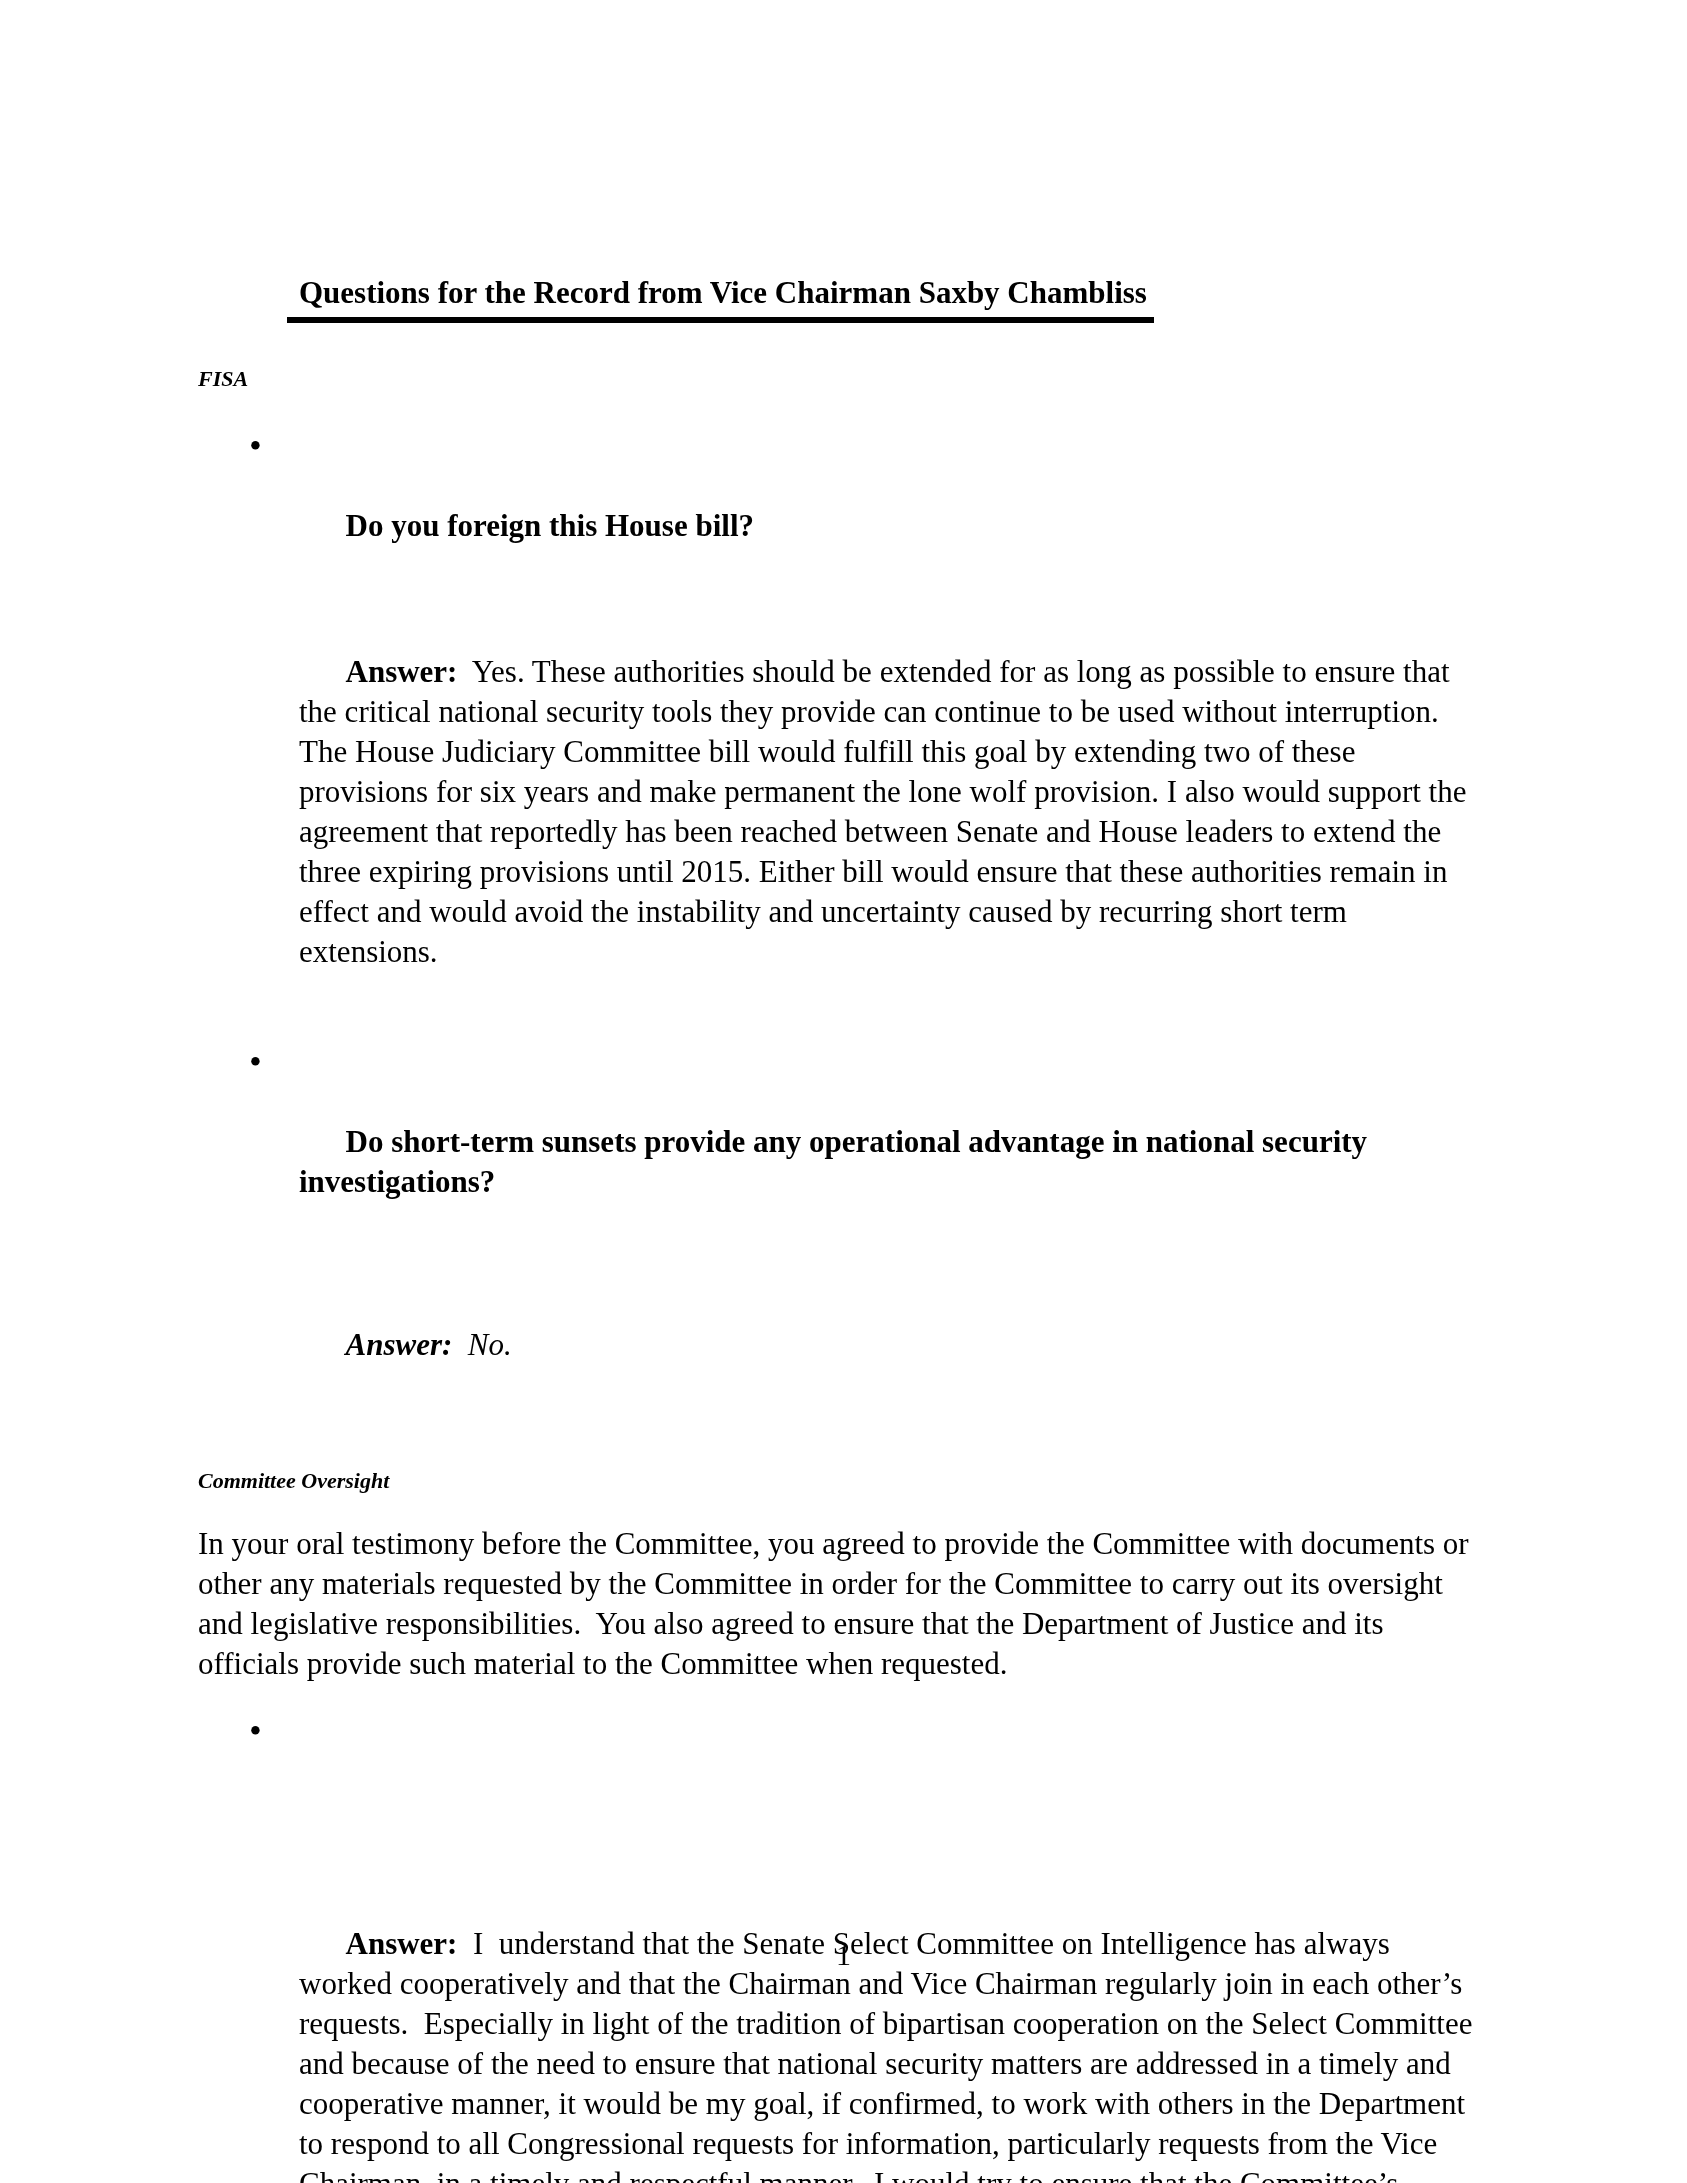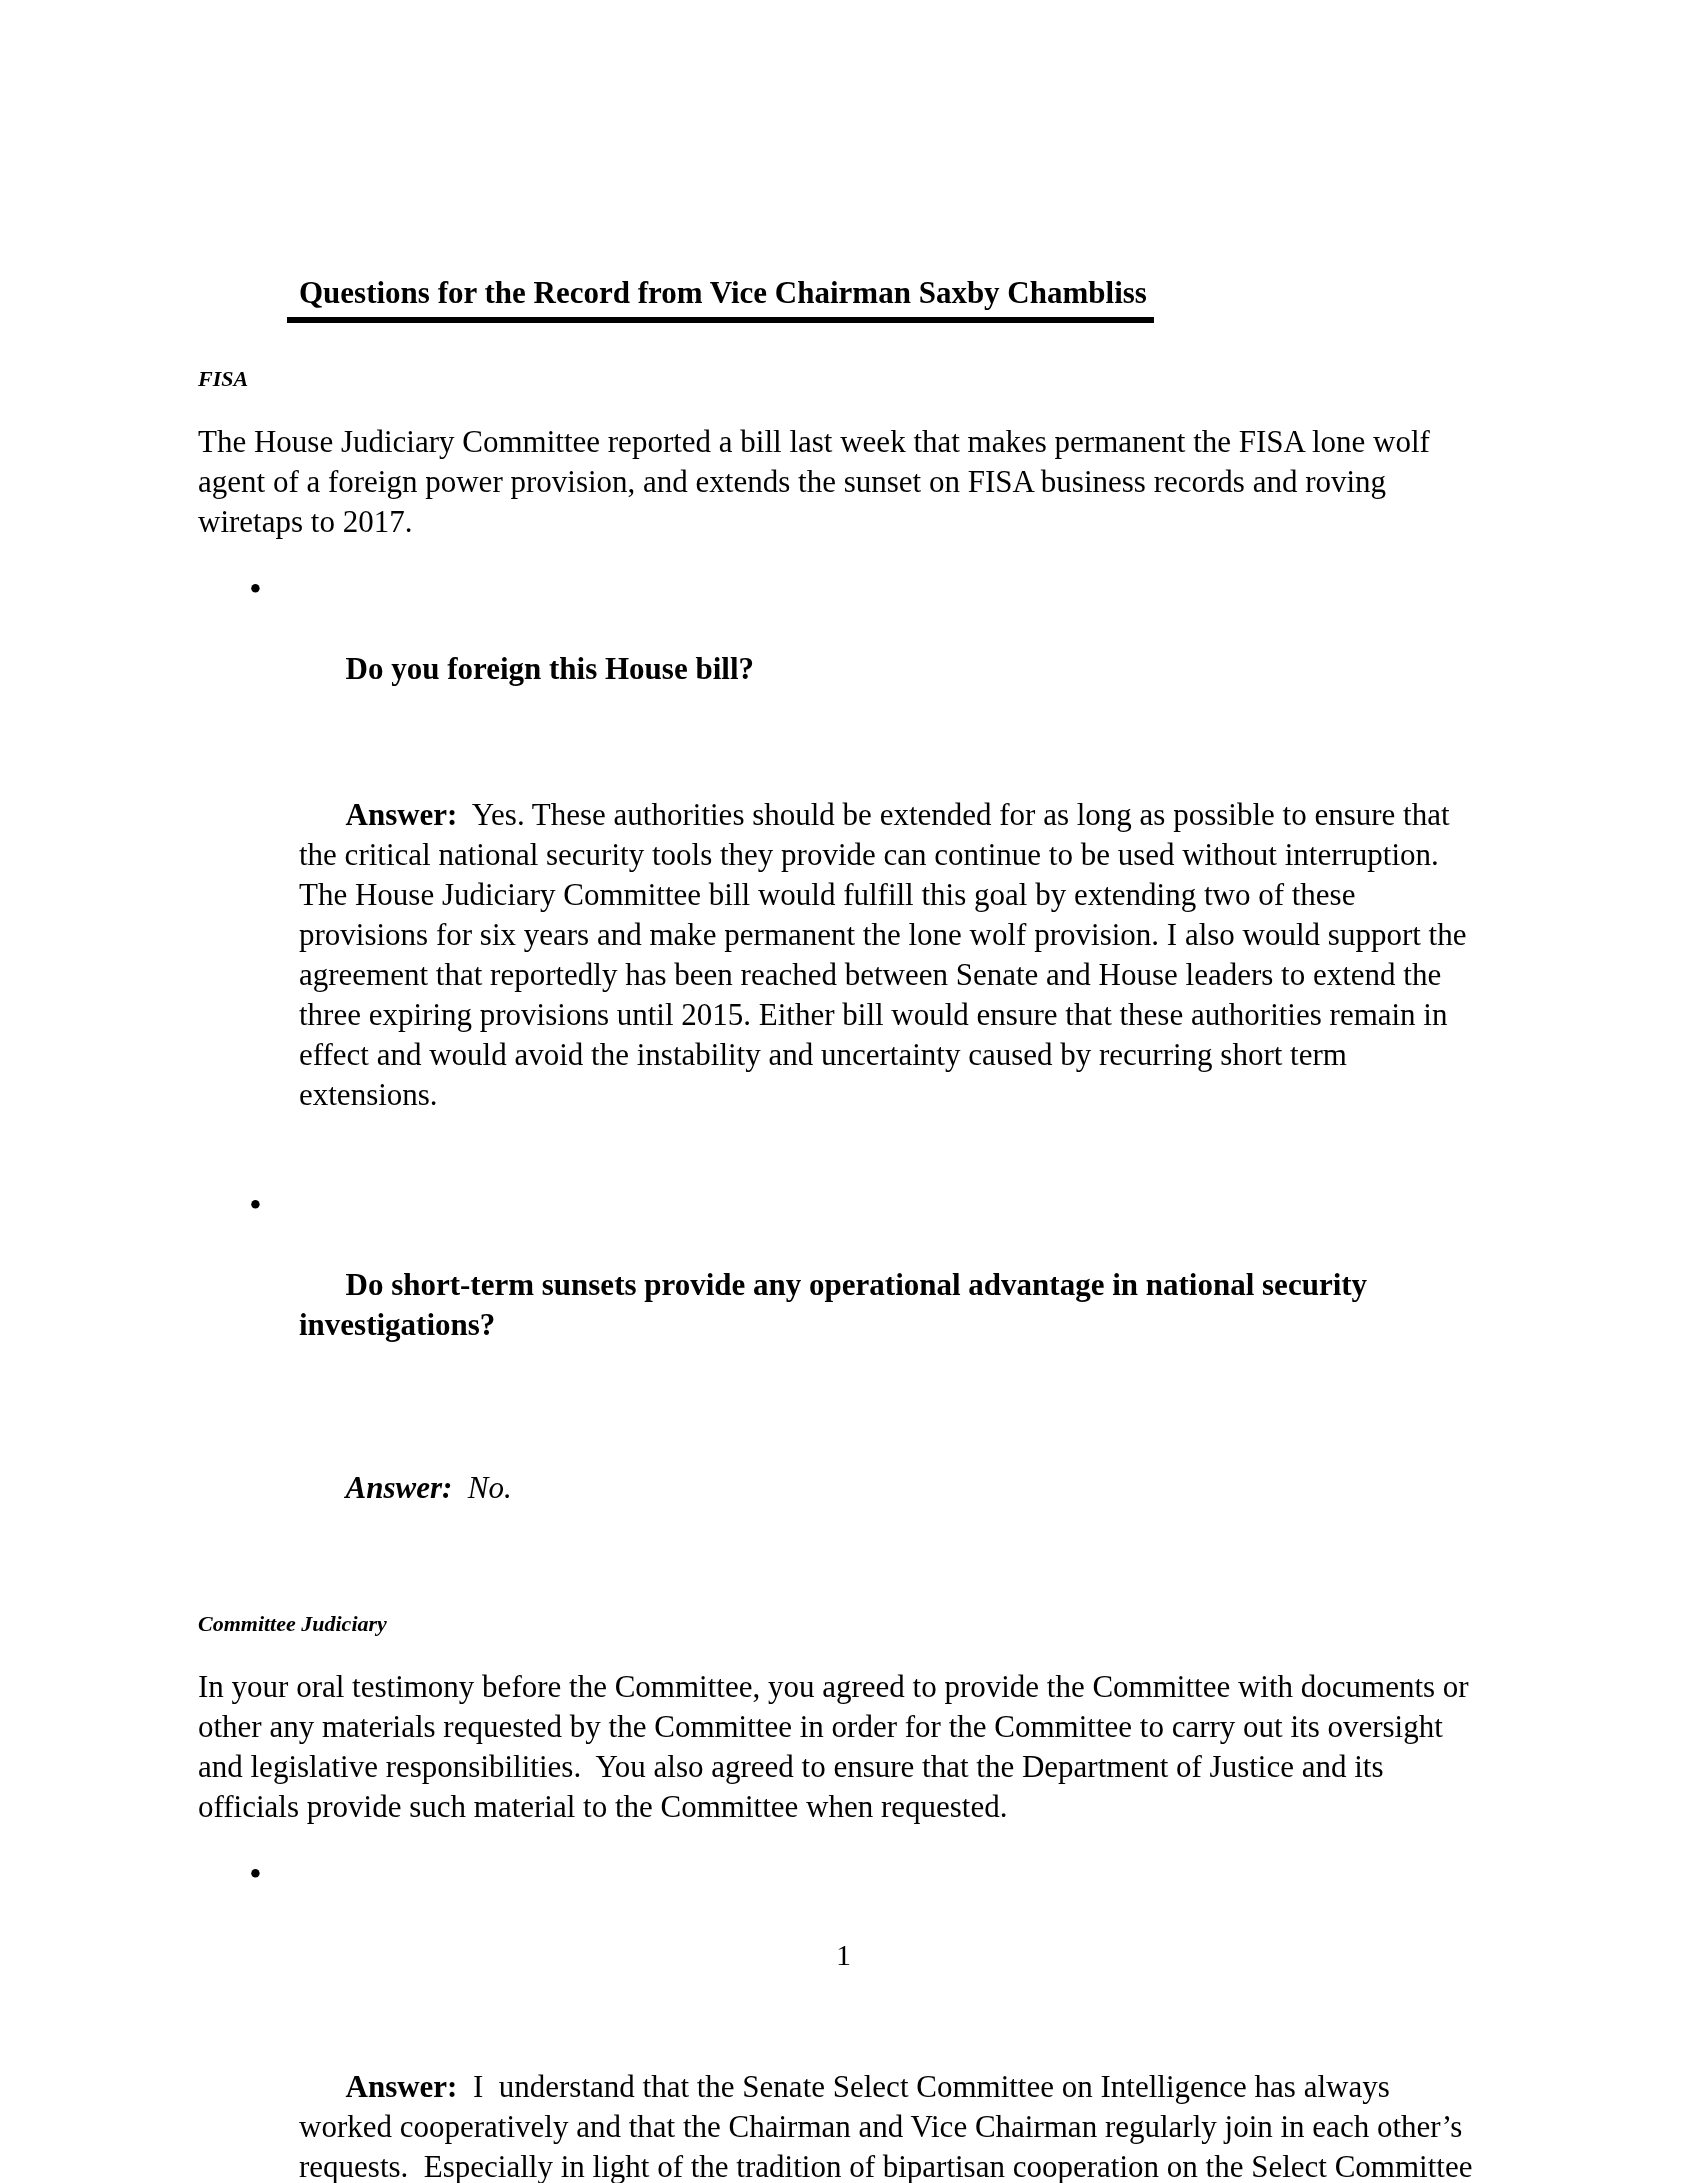--- a/index.html
+++ b/index.html
@@ -87,41 +87,40 @@
 
 <div class="page">
   <div class="content">
 
     <div class="title-row">
       <span class="doc-title">Questions for the Record from Vice Chairman Saxby Chambliss</span>
     </div>
 
     <h2 class="sec-heading">FISA</h2>
 
-    <p class="para">The House Judiciary Committee reported a bill last week that makes permanent the FISA lone wolf agent of a foreign power provision, and extends the sunset on FISA business records and roving wiretaps to 2017.</p>
 
     <div class="bullet">
       <span class="marker">•</span>
       <span class="q-text">Do you foreign this House bill?</span>
     </div>
 
     <p class="answer">
       <span class="answer-label">Answer:</span><span class="answer-text">  Yes. These authorities should be extended for as long as possible to ensure that the critical national security tools they provide can continue to be used without interruption.  The House Judiciary Committee bill would fulfill this goal by extending two of these provisions for six years and make permanent the lone wolf provision. I also would support the agreement that reportedly has been reached between Senate and House leaders to extend the three expiring provisions until 2015. Either bill would ensure that these authorities remain in effect and would avoid the instability and uncertainty caused by recurring short term extensions.</span>
     </p>
 
     <div class="bullet mt-b2">
       <span class="marker">•</span>
       <span class="q-text">Do short-term sunsets provide any operational advantage in national security investigations?</span>
     </div>
 
     <p class="answer mt-a2">
       <span class="answer-label">Answer:</span><span class="answer-text">  No.</span>
     </p>
 
-    <h2 class="sec-heading mt-co">Committee Judiciary</h2>
+    <h2 class="sec-heading mt-co">Committee Oversight</h2>
 
     <p class="para">In your oral testimony before the Committee, you agreed to provide the Committee with documents or other any materials requested by the Committee in order for the Committee to carry out its oversight and legislative responsibilities.  You also agreed to ensure that the Department of Justice and its officials provide such material to the Committee when requested.</p>
 
     <div class="bullet">
       <span class="marker">•</span>
     </div>
 
     <p class="answer mt-a3">
       <span class="answer-label">Answer:</span><span class="answer-text">  I  understand that the Senate Select Committee on Intelligence has always worked cooperatively and that the Chairman and Vice Chairman regularly join in each other’s requests.  Especially in light of the tradition of bipartisan cooperation on the Select Committee and because of the need to ensure that national security matters are addressed in a timely and cooperative manner, it would be my goal, if confirmed, to work with others in the Department to respond to all Congressional requests for information, particularly requests from the Vice Chairman, in a timely and respectful manner.  I would try to ensure that the Committee’s concerns and interests are understood within the</span>
     </p>

